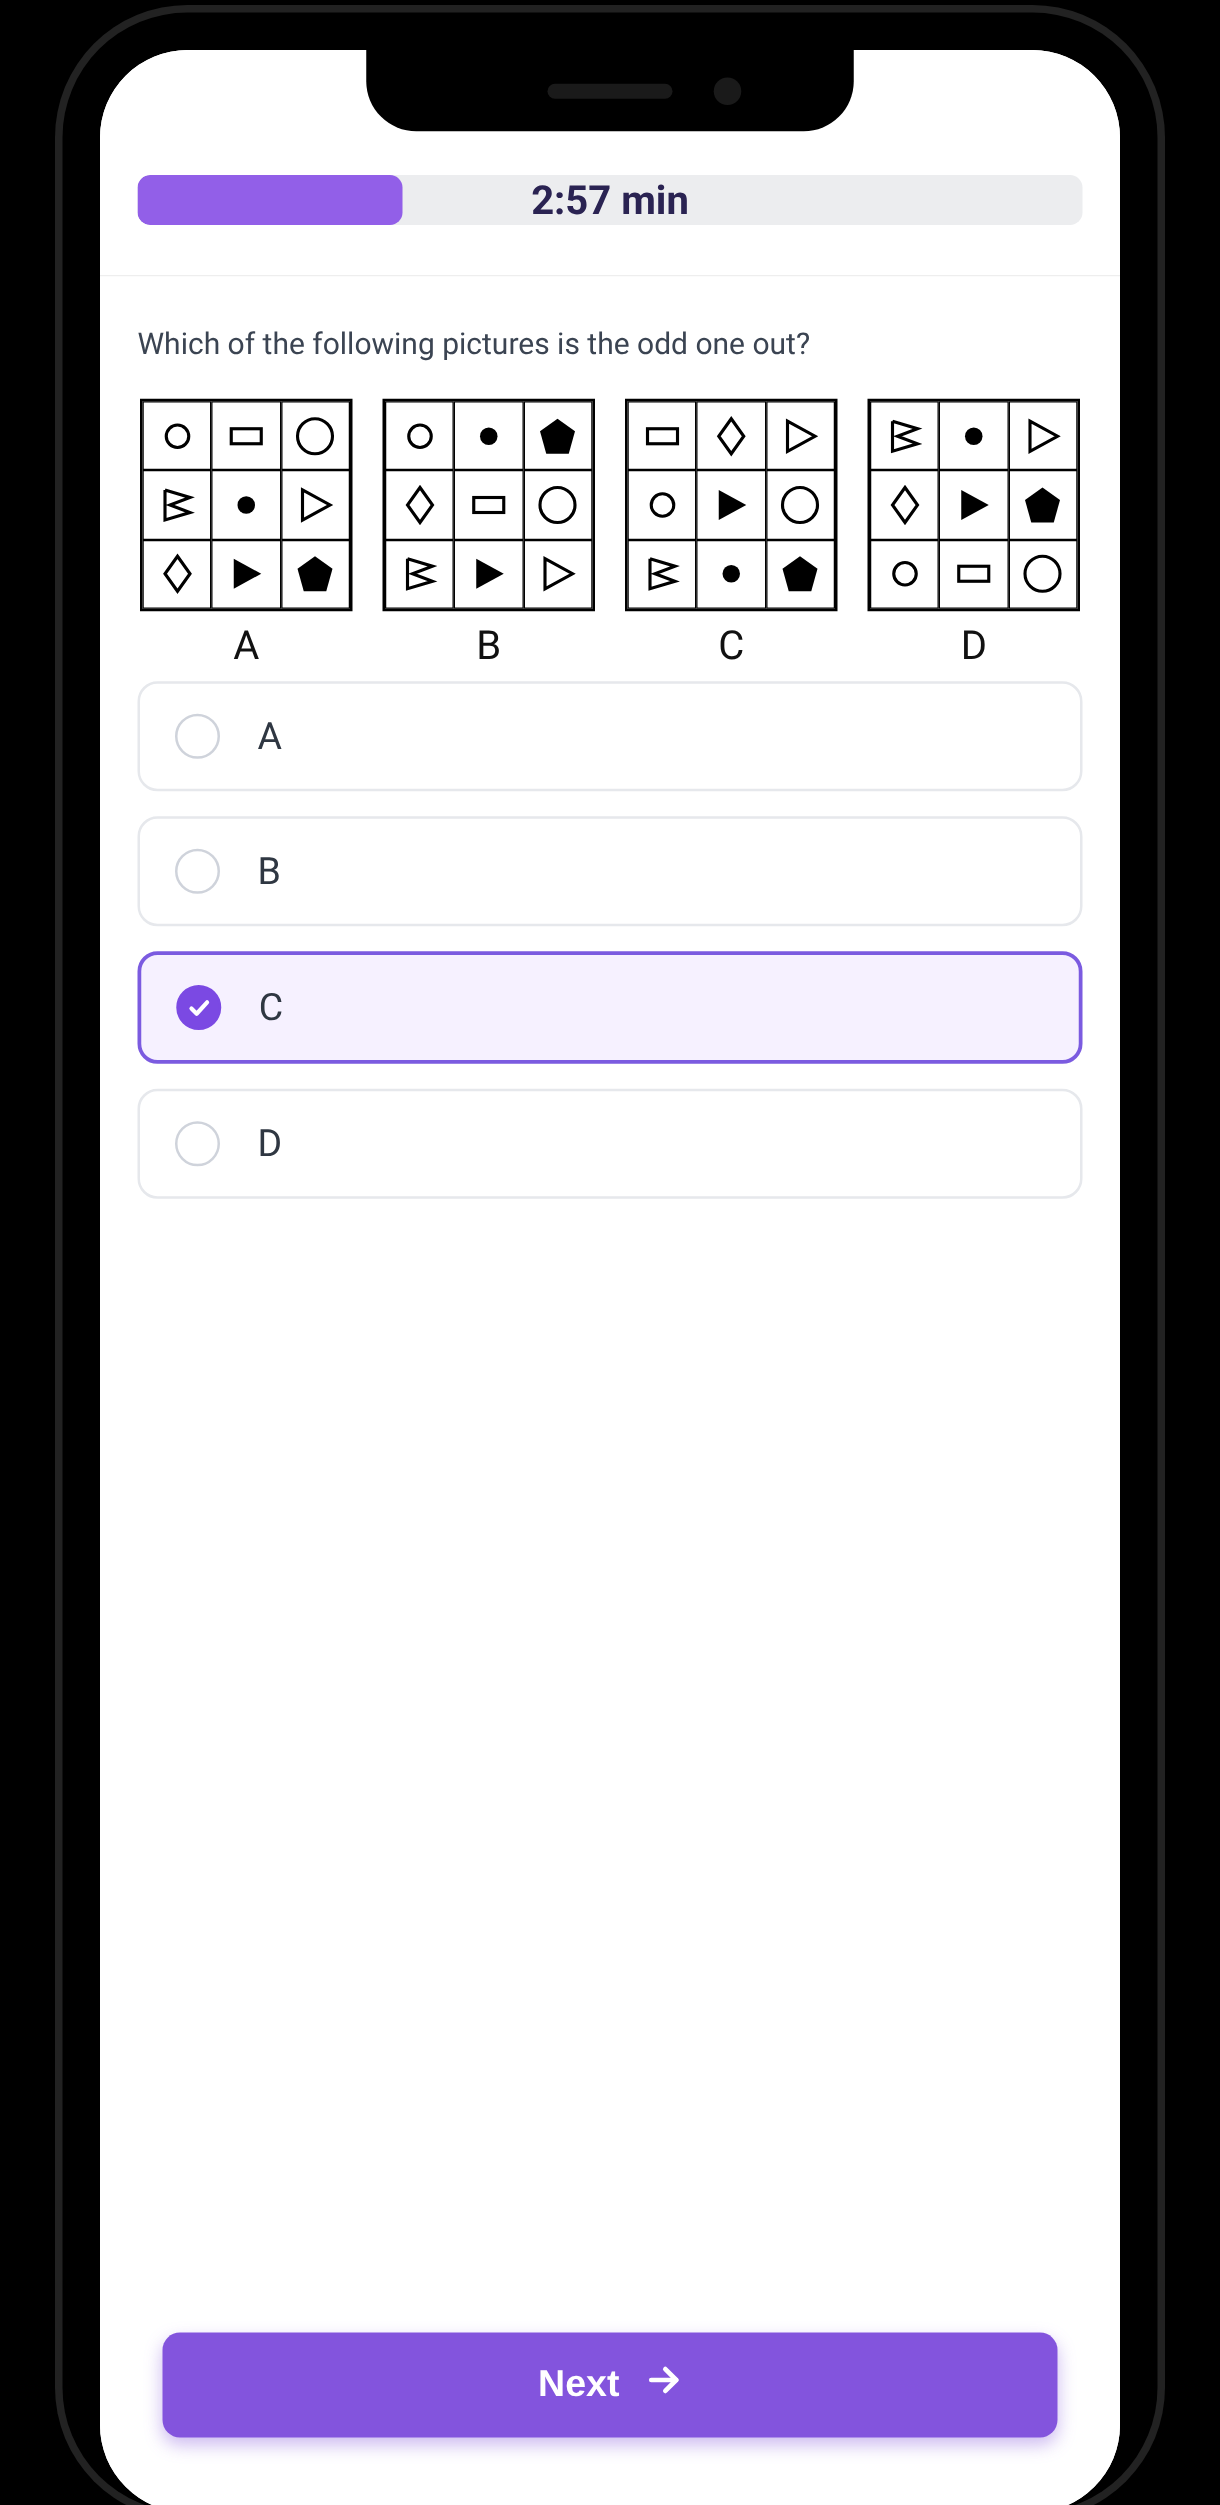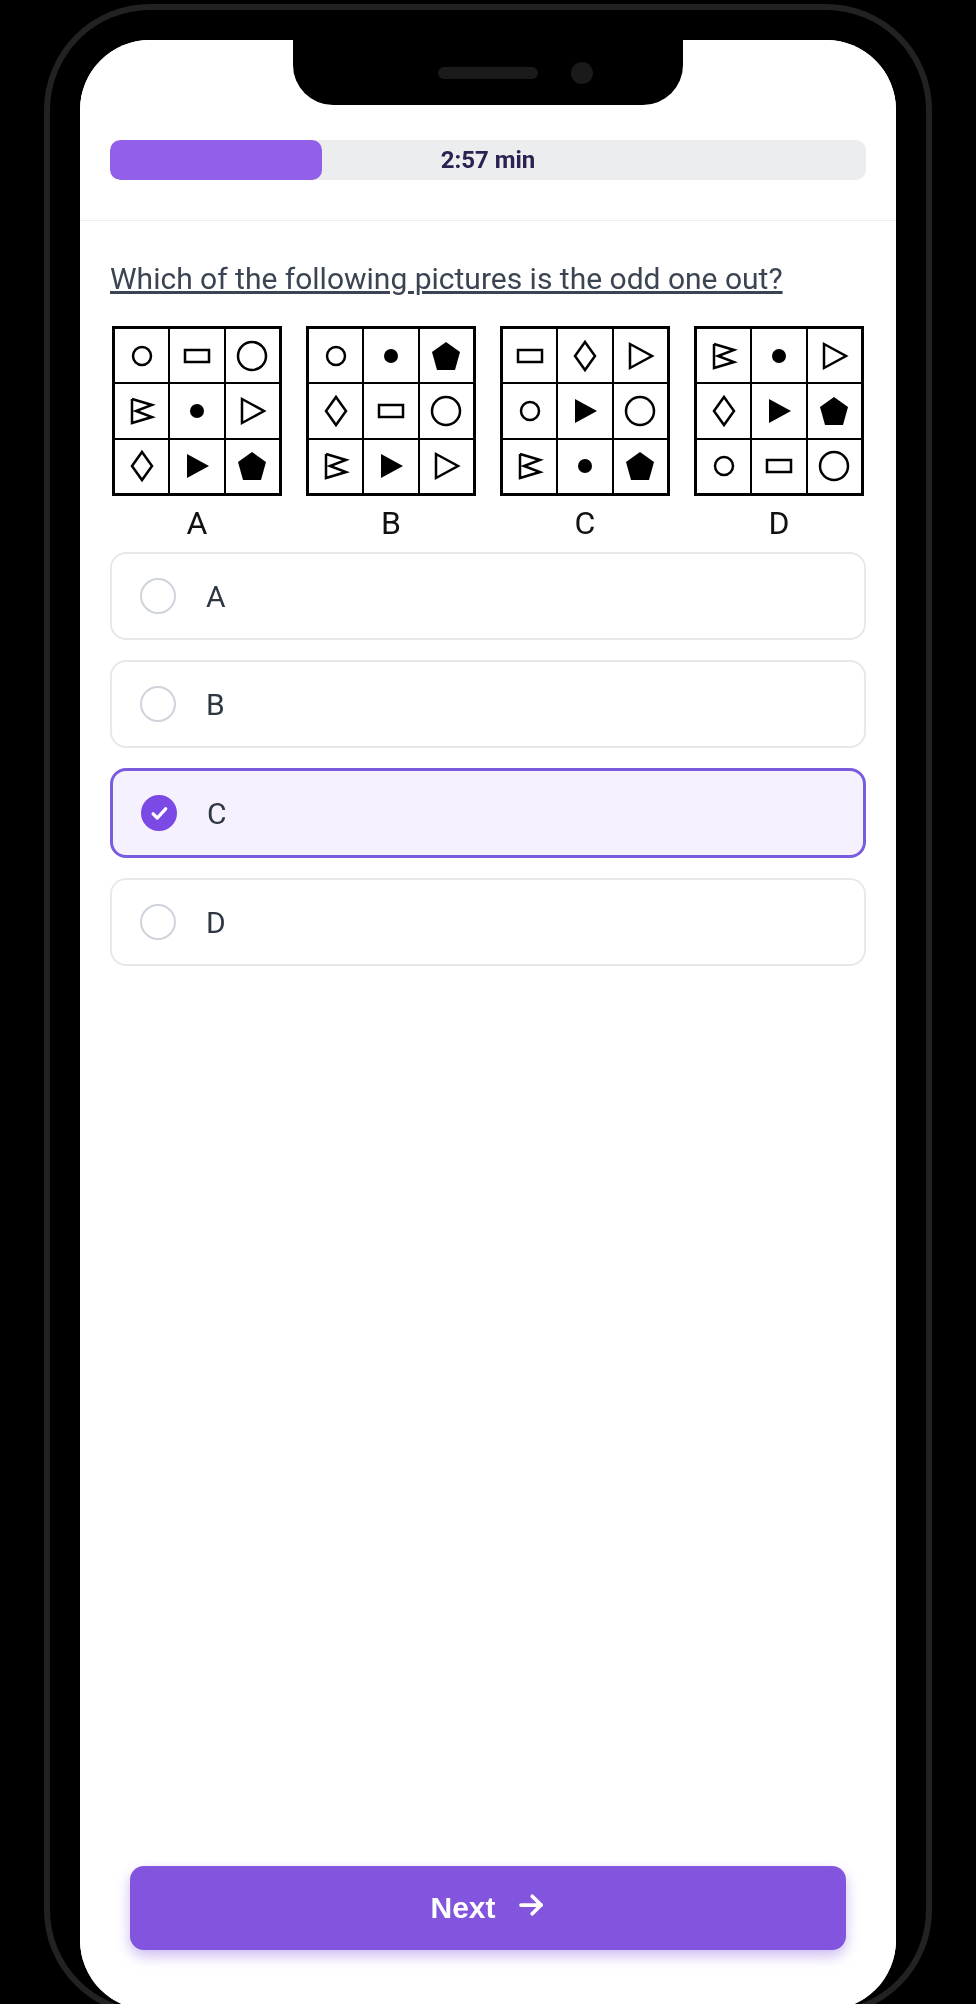--- a/index.html
+++ b/index.html
@@ -83,33 +83,32 @@
     background: #925fe8;
     border-radius: 10px;
   }
   .progress-label {
     position: absolute;
     left: 0; right: 0; top: 0; bottom: 0;
     display: flex;
     align-items: center;
     justify-content: center;
     font-weight: 700;
-    font-size: 24px;
+    font-size: 32px;
     color: #2a2352;
   }
   .divider {
     height: 1px;
     background: #eee;
     margin: 30px -30px 40px -30px;
   }
   .question {
-    font-size: 30px;
+    font-size: 24px;
     color: #3b4452;
     margin-bottom: 30px;
-    text-decoration: underline;
   }
   .grids {
     display: flex;
     gap: 20px;
     margin-bottom: 10px;
   }
   .grid-wrap {
     flex: 1;
     display: flex;
     flex-direction: column;

